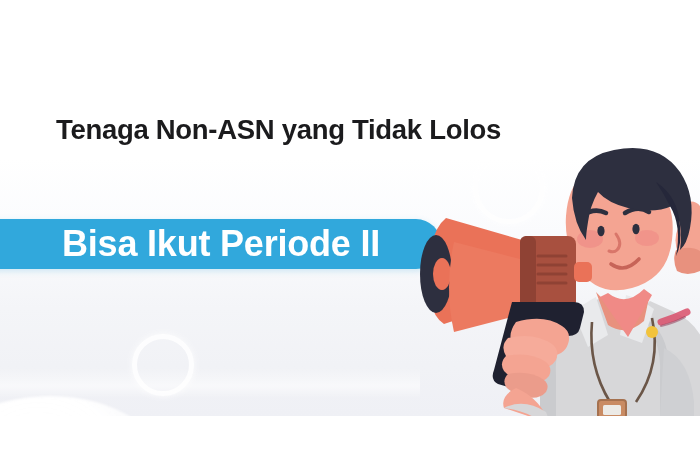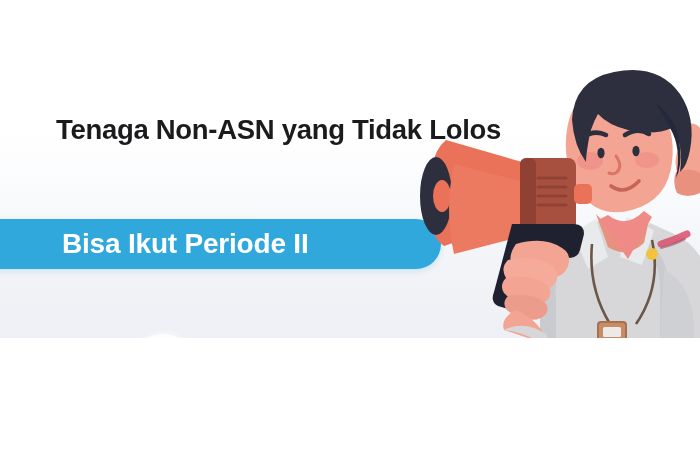--- a/index.html
+++ b/index.html
@@ -8,21 +8,21 @@
     background: #ffffff;
   }
   body {
     font-family: "Liberation Sans", sans-serif;
   }
 
   
   .poster {
     position: relative;
     width: 700px;
-    height: 338px;
+    height: 416px;
     overflow: hidden;
     background: linear-gradient(180deg,
         #ffffff 0%,
         #ffffff 38%,
         #fafbfd 56%,
         #f4f5f8 74%,
         #f1f2f6 88%,
         #eff0f5 100%);
   }
 
@@ -116,21 +116,21 @@
     height: 50px;
     background: #31a8dc;
     border-radius: 0 26px 26px 0;
     display: flex;
     align-items: center;
     box-shadow: 0 2px 6px rgba(49,168,220,0.22);
   }
   .banner-text {
     margin-left: 102px;
     color: #ffffff;
-    font-size: 28px;
+    font-size: 36px;
     font-weight: 700;
     letter-spacing: -0.2px;
     white-space: nowrap;
   }
 
   
   .illustration {
     position: absolute;
     right: 0;
     bottom: 0;

